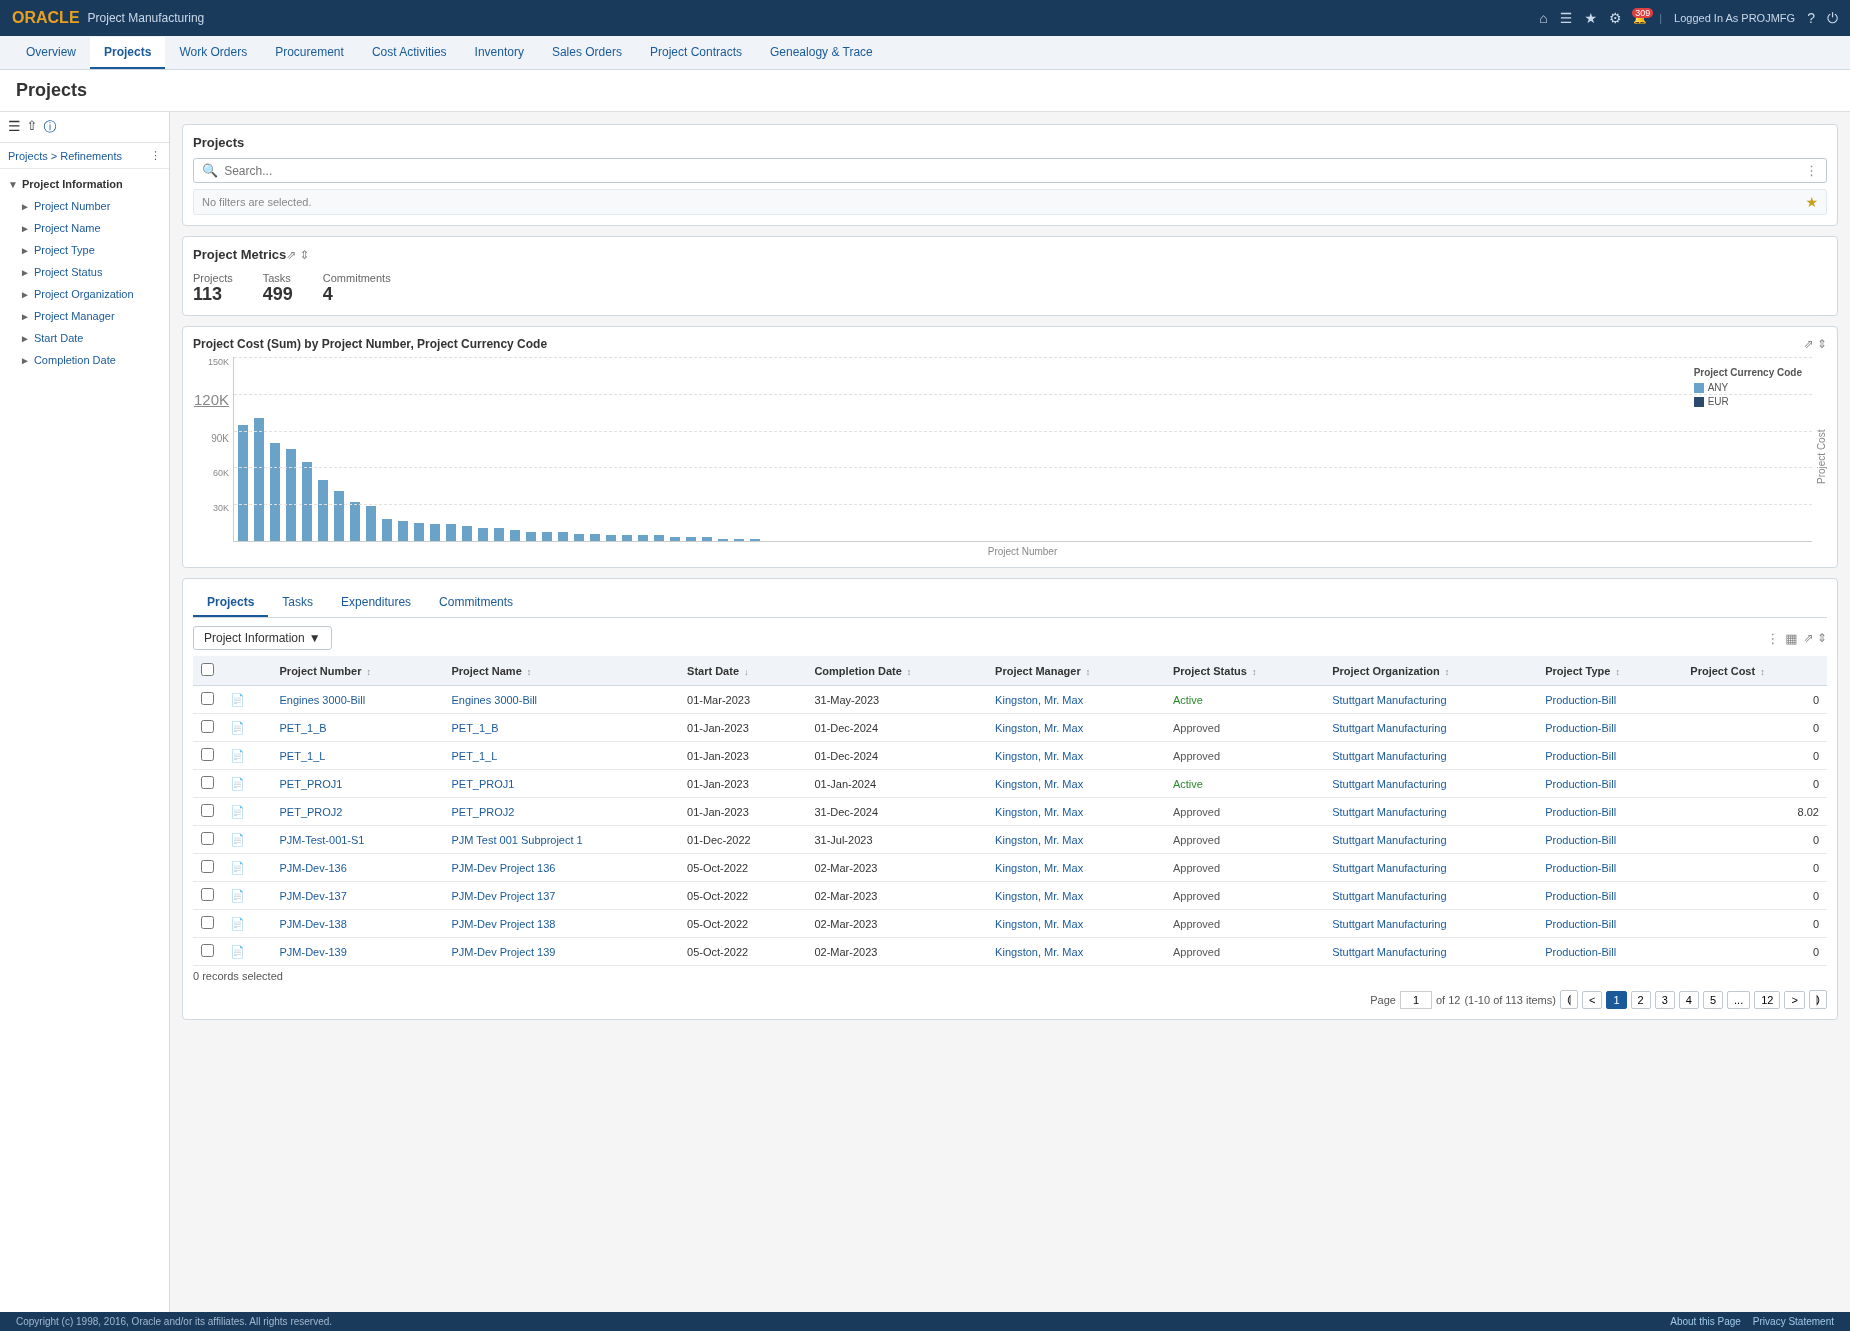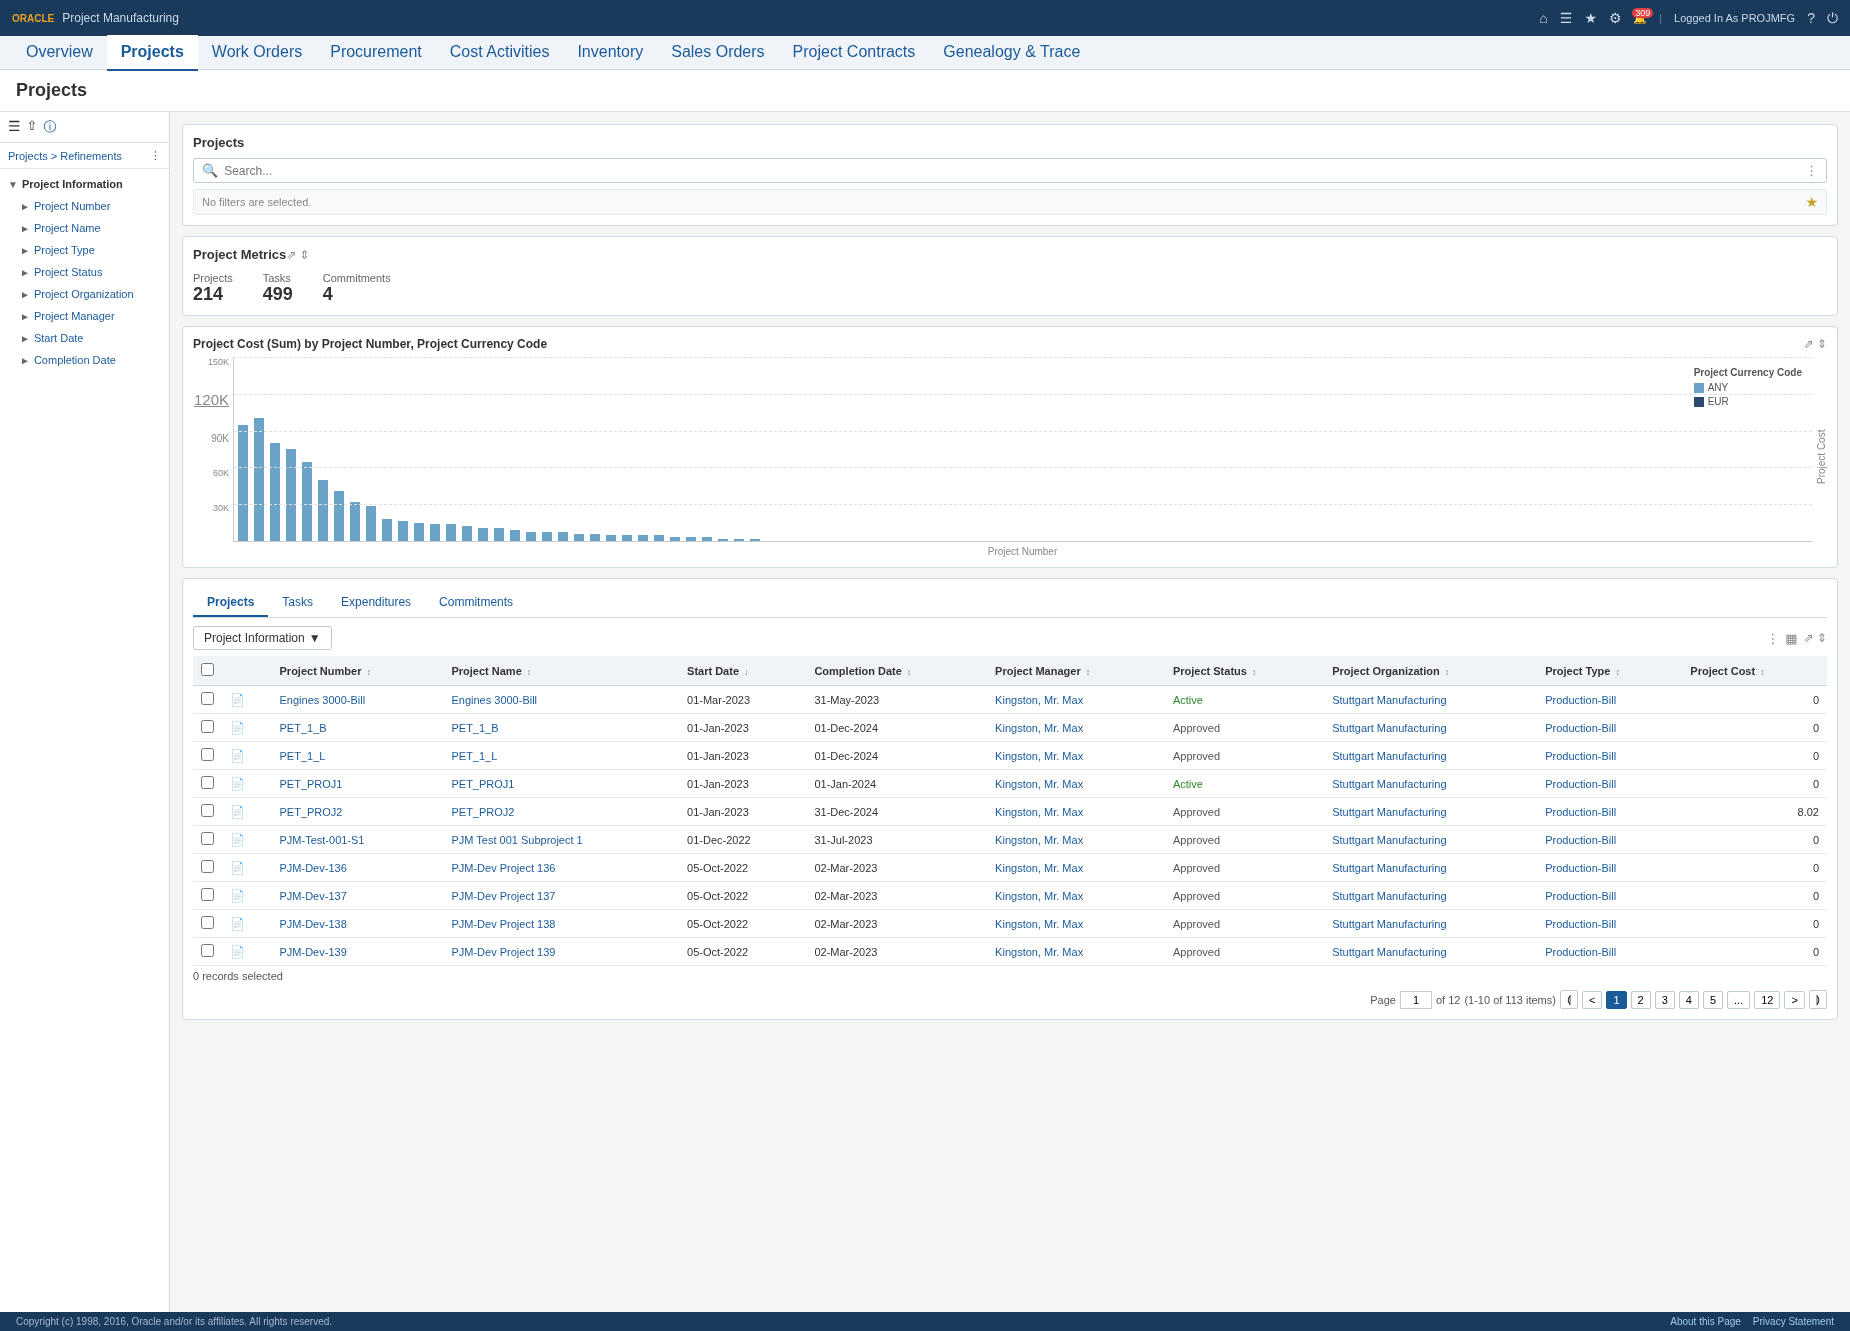--- a/index.html
+++ b/index.html
@@ -8,39 +8,39 @@
     
     .top-bar {
       background: #1a3a5c;
       display: flex;
       align-items: center;
       justify-content: space-between;
       padding: 0 12px;
       height: 36px;
     }
     .top-bar-left { display: flex; align-items: center; gap: 8px; }
-    .oracle-logo { color: #e8a020; font-weight: bold; font-size: 10px; }
+    .oracle-logo { color: #e8a020; font-weight: bold; font-size: 16px; }
     .top-bar-right { display: flex; align-items: center; gap: 12px; color: #c8d8e8; font-size: 11px; }
     .top-bar-icon { color: #c8d8e8; font-size: 14px; cursor: pointer; }
     .notif-badge { position: relative; }
     .notif-badge .badge { position: absolute; top: -4px; right: -6px; background: #e04040; color: white; border-radius: 8px; font-size: 9px; padding: 0 3px; }
     .separator { color: #6080a0; }
 
     
     .tab-bar {
       background: #f0f4f8;
       border-bottom: 1px solid #d0d8e0;
       display: flex;
       align-items: center;
       padding: 0 12px;
       height: 34px;
     }
     .tab-item {
       padding: 8px 14px;
-      font-size: 16px;
+      font-size: 12px;
       cursor: pointer;
       color: #1a5a9a;
       border-bottom: 2px solid transparent;
     }
     .tab-item.active {
       color: #1a5a9a;
       border-bottom: 2px solid #1a5a9a;
       background: #fff;
       font-weight: bold;
     }
@@ -421,21 +421,21 @@
     </div>
 
     <div class="metrics-section">
       <div class="metrics-title-bar">
         <span class="metrics-title">Project Metrics</span>
         <span style="font-size:12px;cursor:pointer;color:#888;">⇗ ⇕</span>
       </div>
       <div class="metrics-cards">
         <div class="metric-card">
           <div class="metric-label">Projects</div>
-          <div class="metric-value">214</div>
+          <div class="metric-value">113</div>
         </div>
         <div class="metric-card">
           <div class="metric-label">Tasks</div>
           <div class="metric-value">499</div>
         </div>
         <div class="metric-card">
           <div class="metric-label">Commitments</div>
           <div class="metric-value">4</div>
         </div>
       </div>

